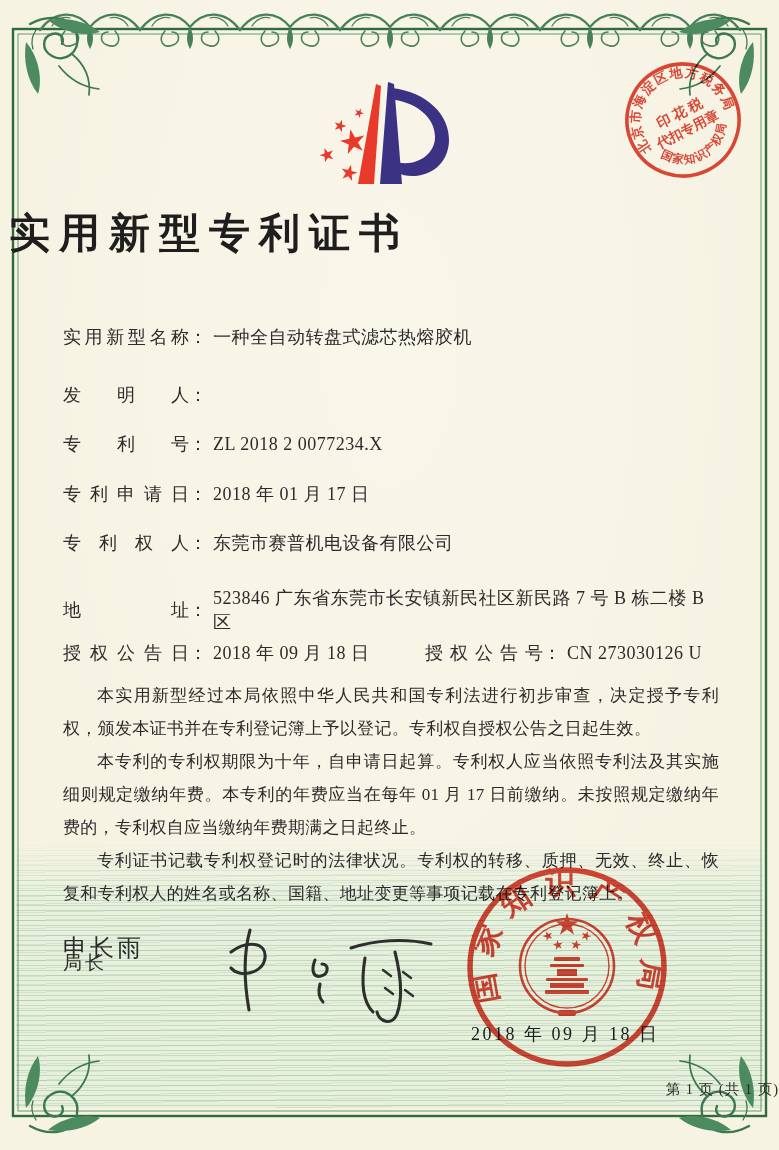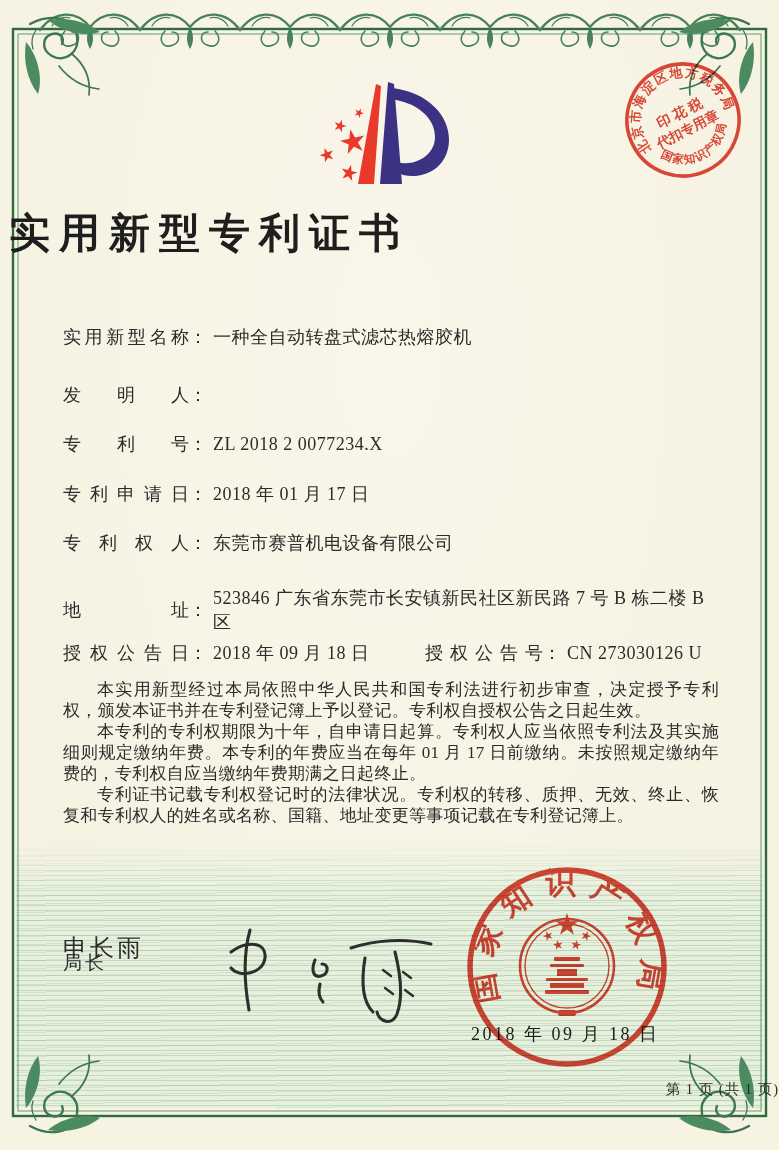--- a/index.html
+++ b/index.html
@@ -30,21 +30,21 @@
   .cert-number{left:62px;top:88px;font-size:17px;letter-spacing:2px;color:#222;}
   .title{left:0;right:0;top:206px;text-align:left;font-size:41px;font-weight:bold;
          letter-spacing:9px;text-indent:9px;color:#1e1e1e;}
   .fields{left:63px;top:0;width:657px;font-size:18px;}
   .frow{position:absolute;left:0;width:657px;display:flex;align-items:center;line-height:24px;}
   .f-label{display:inline-block;width:126px;text-align:justify;text-align-last:justify;flex:0 0 126px;}
   .f-colon{flex:0 0 auto;margin-right:6px;}
   .f-value{flex:1 1 auto;letter-spacing:.5px;}
   .pair2{position:absolute;left:362px;top:0;display:flex;}
   .pair2 .f-label{width:118px;flex-basis:118px;}
-  .paras{left:63px;top:679px;width:656px;font-size:17px;line-height:21px;text-align:justify;}
+  .paras{left:63px;top:679px;width:656px;font-size:17px;line-height:33px;text-align:justify;}
   .paras p{margin:0;text-indent:2em;letter-spacing:.3px;}
   .officer-title{left:63px;top:950px;font-size:19px;letter-spacing:3px;}
   .officer-name{left:63px;top:932px;font-size:24px;letter-spacing:3px;}
   .footer{left:0;right:0;top:1080px;text-align:right;font-size:14.5px;letter-spacing:1px;}
   .seal-date{left:471px;top:1022px;font-size:18px;letter-spacing:2.5px;color:#1c1c1c;z-index:7;}
   .stamp{z-index:6;mix-blend-mode:multiply;}
   .sig{z-index:6;}
 </style>
 </head>
 <body>

